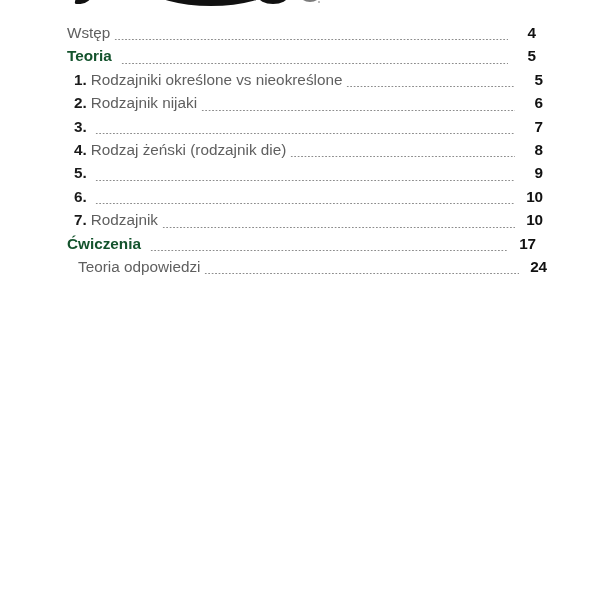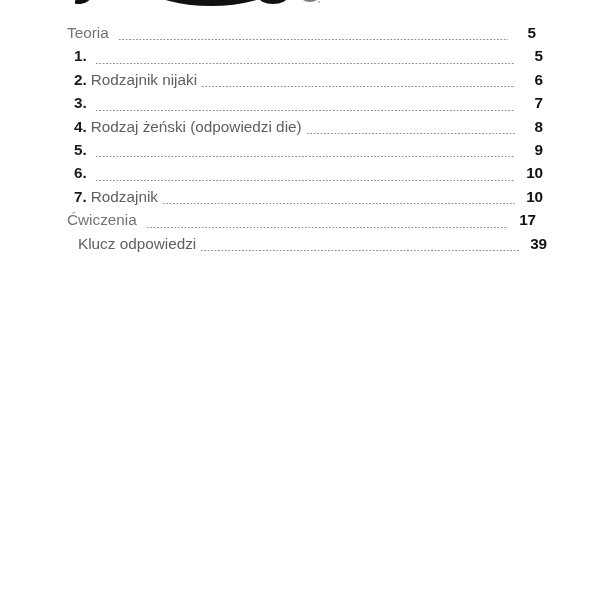--- a/index.html
+++ b/index.html
@@ -124,22 +124,22 @@
     color: #111111;
     letter-spacing: -0.1px;
   }
 
   
   .toc-row.level-top .row-title {
     color: #5f5f5f;
     font-weight: 400;
   }
   .toc-row.level-top-bold .row-title {
-    color: #737373;
-    font-weight: 400;
+    color: #14532d;
+    font-weight: 700;
   }
   .toc-row.level-top-bold .leader {
     margin-left: 9px;
   }
   .toc-row.level-sub {
     padding-left: 7px;
   }
   .toc-row.level-answer {
     padding-left: 11px;
   }
@@ -151,44 +151,50 @@
 
   <div class="masthead-crop">
     <span class="glyph-a"></span>
     <span class="glyph-b"></span>
     <span class="glyph-c"></span>
     <span class="glyph-d"></span>
     <span class="glyph-e"></span>
   </div>
 
   <div class="toc" id="toc-list">
+      <div class="toc-row level-top">
+        <span class="row-title">Wstęp</span>
+        <span class="leader"></span>
+        <span class="row-page">4</span>
+      </div>
       <div class="toc-row level-top-bold">
         <span class="row-title">Teoria</span>
         <span class="leader"></span>
         <span class="row-page">5</span>
       </div>
       <div class="toc-row level-sub">
         <span class="row-num">1.</span>
+        <span class="row-title">Rodzajniki określone vs nieokreślone</span>
         <span class="leader"></span>
         <span class="row-page">5</span>
       </div>
       <div class="toc-row level-sub">
         <span class="row-num">2.</span>
         <span class="row-title">Rodzajnik nijaki</span>
         <span class="leader"></span>
         <span class="row-page">6</span>
       </div>
       <div class="toc-row level-sub">
         <span class="row-num">3.</span>
         <span class="leader"></span>
         <span class="row-page">7</span>
       </div>
       <div class="toc-row level-sub">
         <span class="row-num">4.</span>
-        <span class="row-title">Rodzaj żeński (odpowiedzi die)</span>
+        <span class="row-title">Rodzaj żeński (rodzajnik die)</span>
         <span class="leader"></span>
         <span class="row-page">8</span>
       </div>
       <div class="toc-row level-sub">
         <span class="row-num">5.</span>
         <span class="leader"></span>
         <span class="row-page">9</span>
       </div>
       <div class="toc-row level-sub">
         <span class="row-num">6.</span>
@@ -200,19 +206,19 @@
         <span class="row-title">Rodzajnik</span>
         <span class="leader"></span>
         <span class="row-page">10</span>
       </div>
       <div class="toc-row level-top-bold">
         <span class="row-title">Ćwiczenia</span>
         <span class="leader"></span>
         <span class="row-page">17</span>
       </div>
       <div class="toc-row level-answer">
-        <span class="row-title">Klucz odpowiedzi</span>
-        <span class="leader"></span>
-        <span class="row-page">39</span>
+        <span class="row-title">Teoria odpowiedzi</span>
+        <span class="leader"></span>
+        <span class="row-page">24</span>
       </div>
     </div>
 
 </div>
 
 </body></html>

